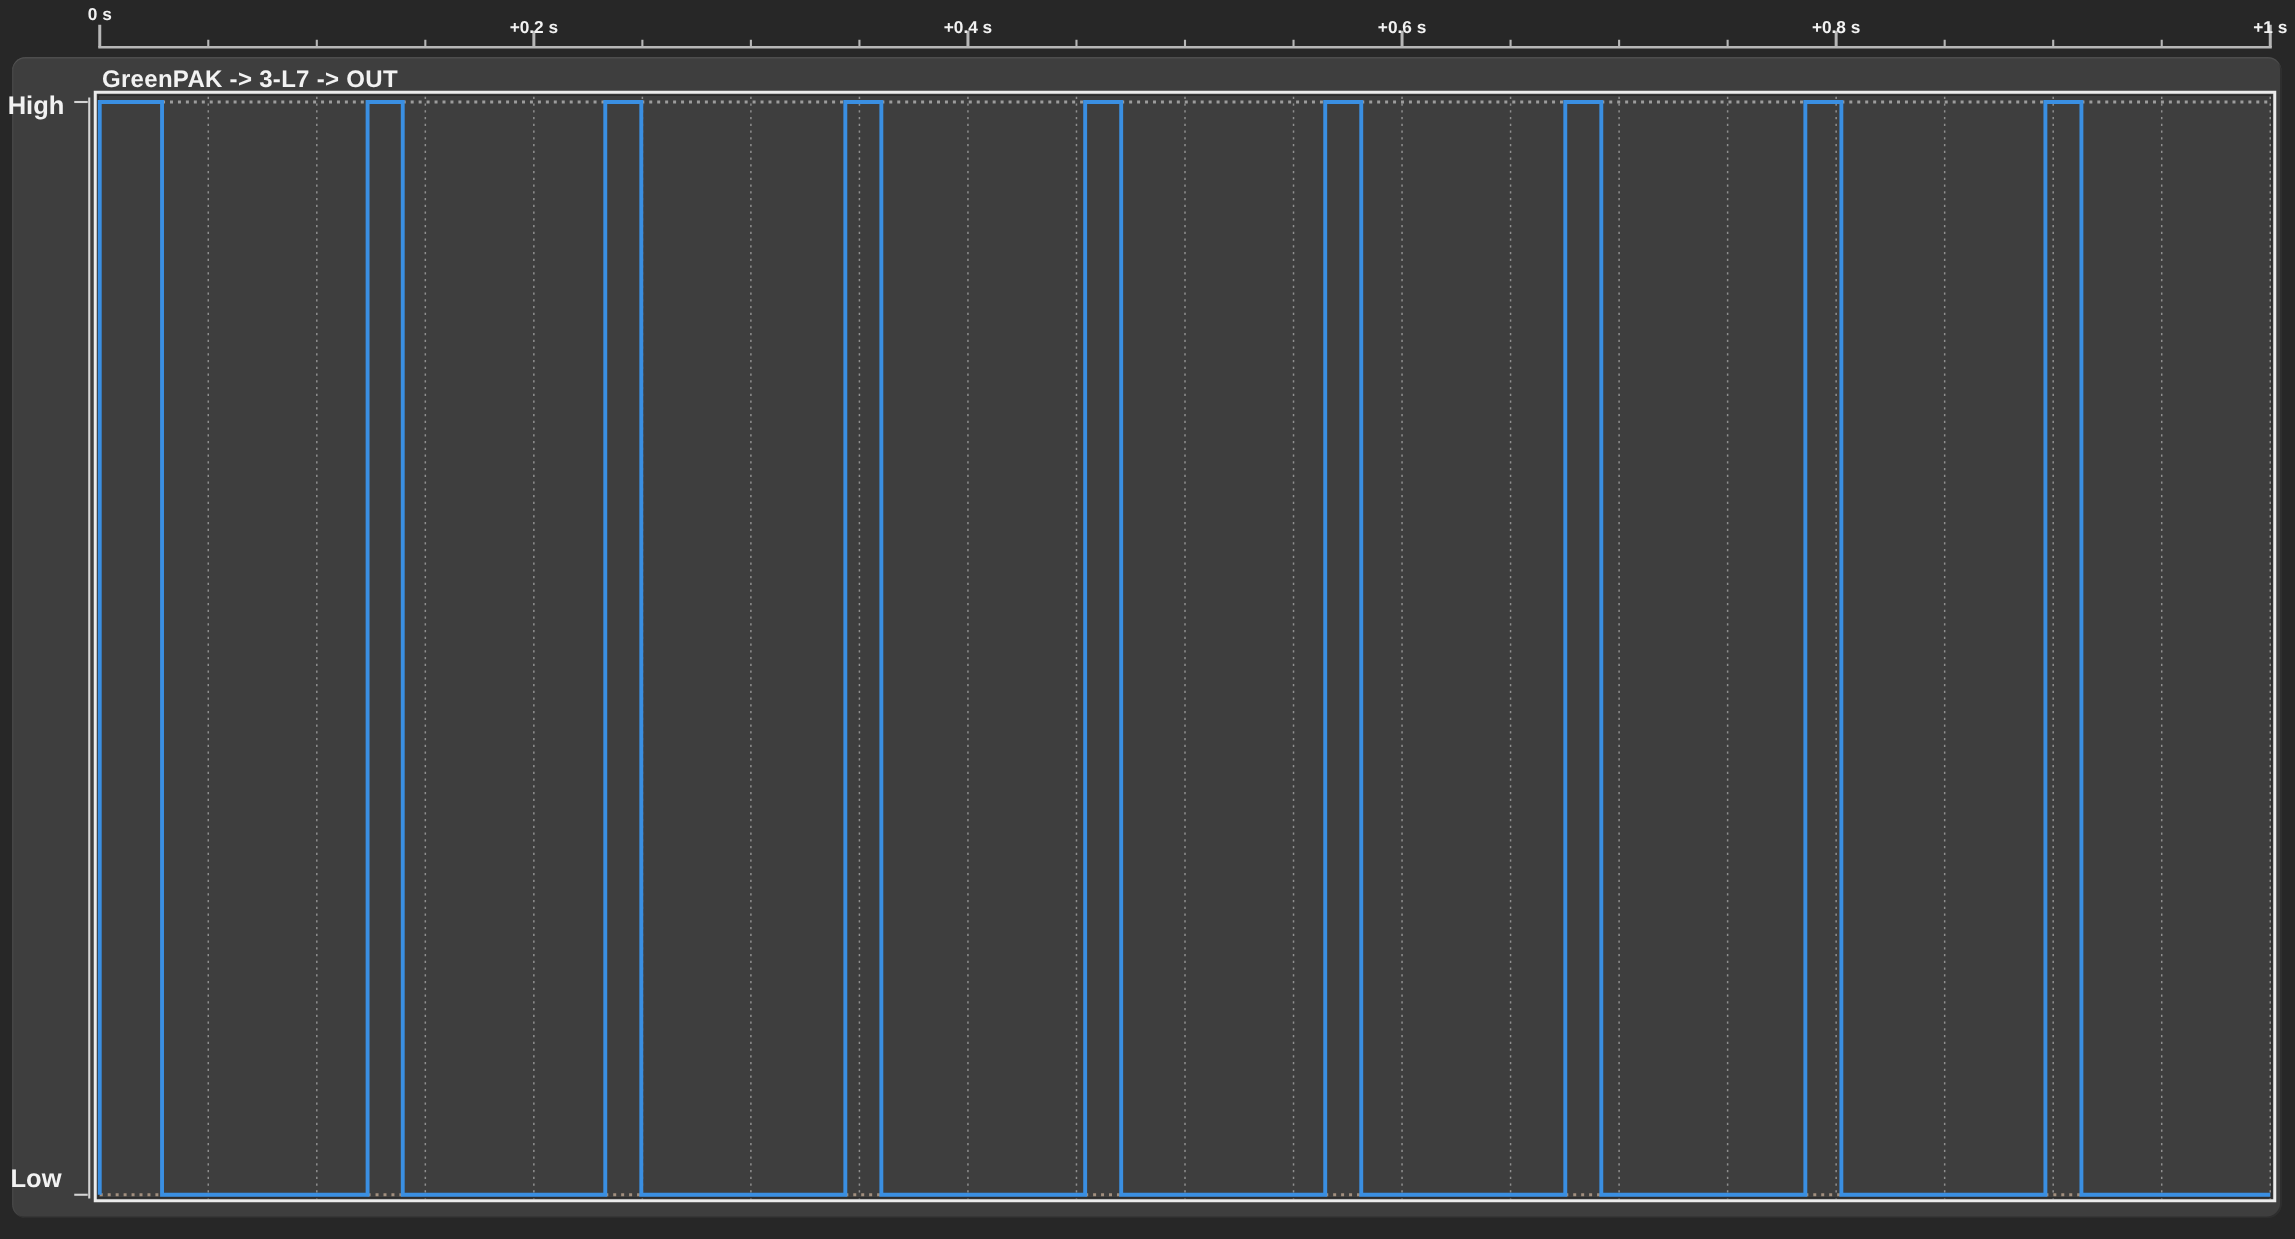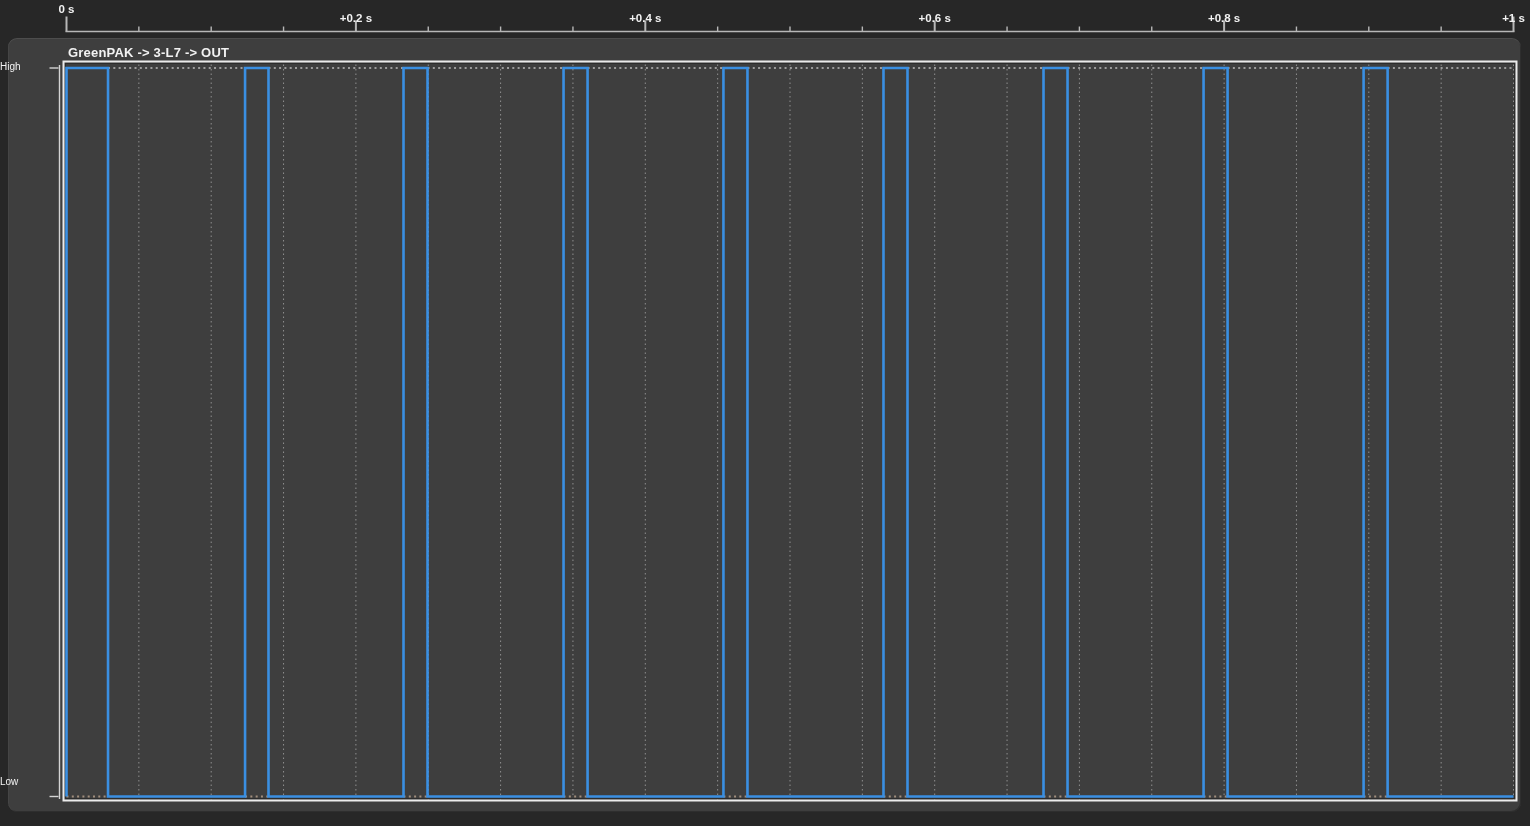--- a/index.html
+++ b/index.html
@@ -15,27 +15,27 @@
     background:var(--bg-panel,#3e3e3e);
     border-radius:9px;
     box-shadow:inset 0 1px 0 rgba(255,255,255,.08), inset 1px 0 0 rgba(255,255,255,.04), inset -1px -1px 0 rgba(0,0,0,.25);
   }
   .plot-hit{
     position:absolute;left:64px;top:62px;width:1452px;height:738px;
     background:transparent;
   }
   .signal-title{
     position:absolute;left:68px;top:45px;
-    font-size:13px;font-weight:600;letter-spacing:.2px;
+    font-size:16px;font-weight:600;letter-spacing:.2px;
     color:var(--text,#f2f2f2);
     white-space:nowrap;
   }
   .lvl{
-    position:absolute;left:0;width:48px;text-align:left;
-    font-size:10px;font-weight:400;
+    position:absolute;left:0;width:48px;text-align:center;
+    font-size:17px;font-weight:700;
     color:var(--text,#f2f2f2);
     white-space:nowrap;
   }
   .lvl.high{top:61px}
   .lvl.low{top:776px}
   #scene{
     position:absolute;left:0;top:0;
     pointer-events:none;
   }
 </style>

